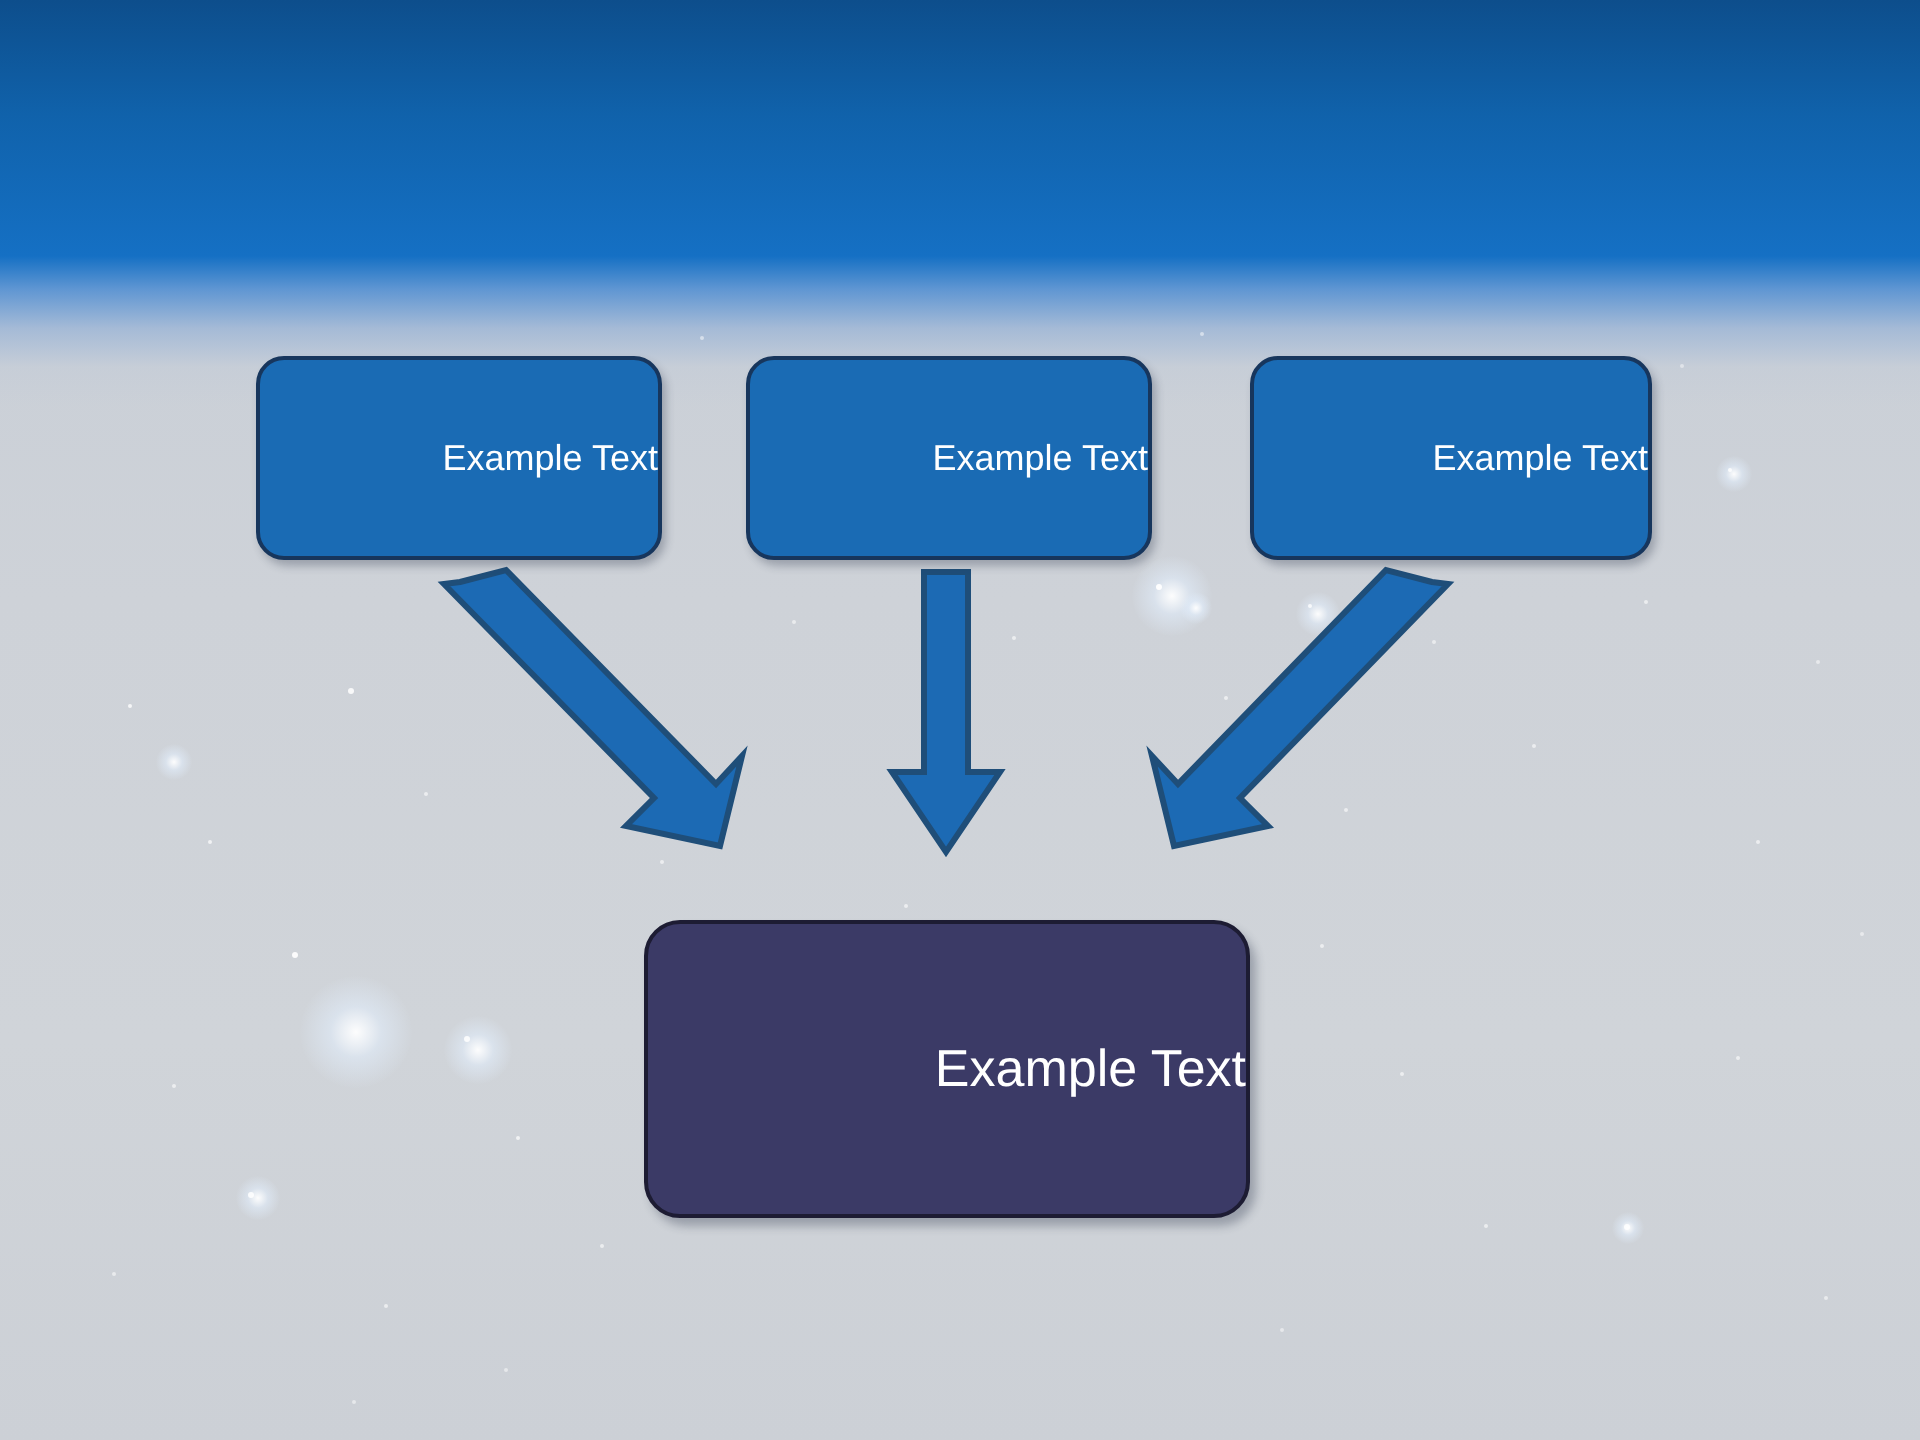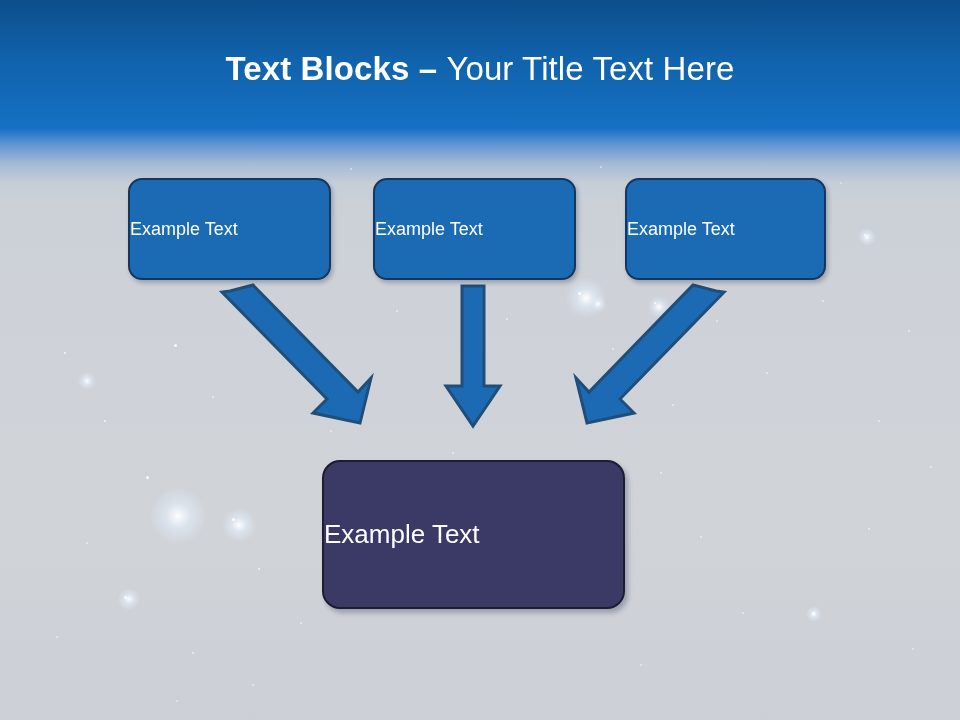--- a/index.html
+++ b/index.html
@@ -75,21 +75,21 @@
     white-space: nowrap;
   }
   .title .strong { font-weight: bold; }
   .title .light  { font-weight: normal; }
   
   .node {
     position: absolute;
     box-sizing: border-box;
     display: flex;
     align-items: center;
-    justify-content: flex-start;
+    justify-content: flex-end;
     text-align: center;
     color: #ffffff;
     border-radius: 14px;
   }
   .node-top {
     background: #1a6bb4;
     border: 2px solid #17365d;
     font-size: 18px;
     box-shadow: 2px 3px 4px rgba(40,50,70,0.30);
   }
@@ -168,23 +168,20 @@
     <div class="star" style="left:930px; top:466px; width:2px; height:2px; opacity:.5"></div>
     <div class="star" style="left:640px; top:664px; width:2px; height:2px; opacity:.5"></div>
     <div class="star" style="left:578px; top:292px; width:3px; height:3px; opacity:.95"></div>
     <div class="star" style="left:654px; top:302px; width:2px; height:2px; opacity:.8"></div>
     <div class="star" style="left:864px; top:234px; width:2px; height:2px; opacity:.8"></div>
     <div class="star" style="left:350px; top:168px; width:2px; height:2px; opacity:.5"></div>
     <div class="star" style="left:600px; top:166px; width:2px; height:2px; opacity:.5"></div>
     <div class="star" style="left:840px; top:182px; width:2px; height:2px; opacity:.45"></div>
   </div>
 
-  <div class="title">
-    <span class="strong">Text Blocks </span><span class="strong">– </span><span class="light">Your Title Text Here</span>
-  </div>
 
   <svg class="arrow-layer" viewBox="0 0 960 720" width="960" height="720">
     <g>
       <polygon points="230,291 253,285 358,392 371,378 360,423 313,413 327,399 222,292" fill="#1c6ab4" stroke="#1f4e79" stroke-width="3" stroke-linejoin="miter" transform="translate(0,0)"></polygon>
     </g>
     <g>
       <polygon points="462,286 484,286 484,386 500,386 473,426 446,386 462,386" fill="#1c6ab4" stroke="#1f4e79" stroke-width="3" stroke-linejoin="miter"></polygon>
     </g>
     <g>
       <polygon points="716,291 693,285 589,392 576,378 587,423 634,413 620,399 724,292" fill="#1c6ab4" stroke="#1f4e79" stroke-width="3" stroke-linejoin="miter"></polygon>

